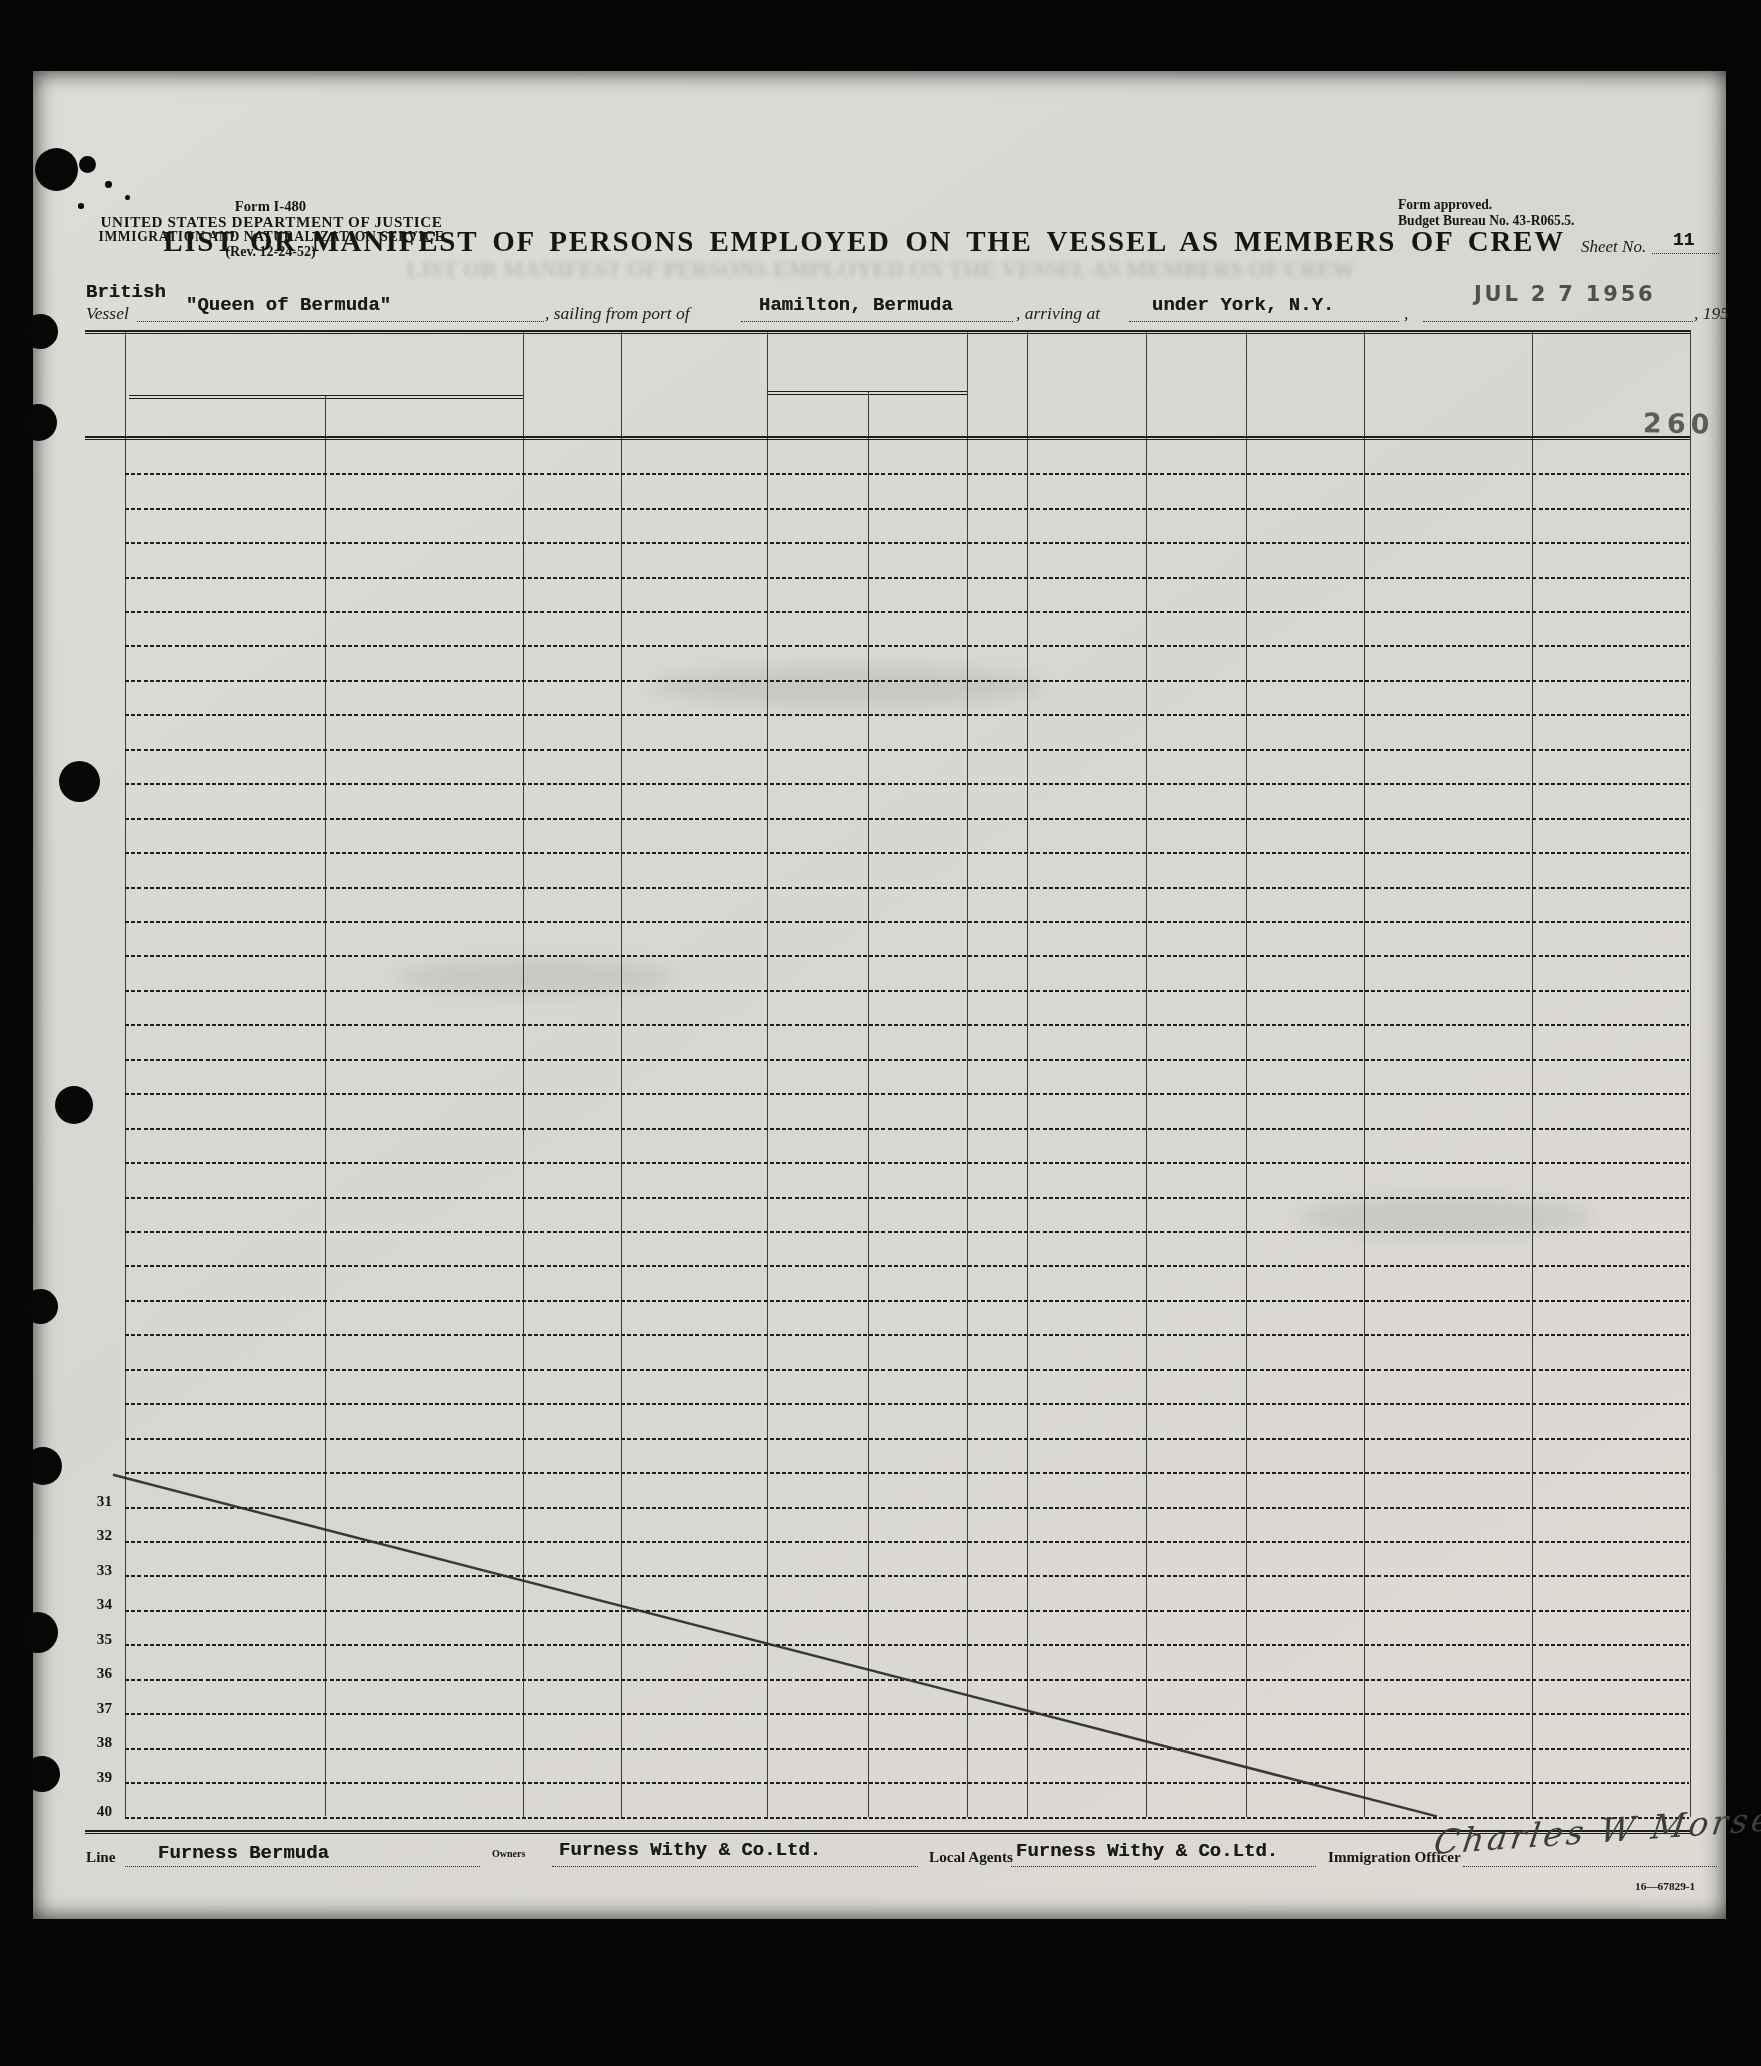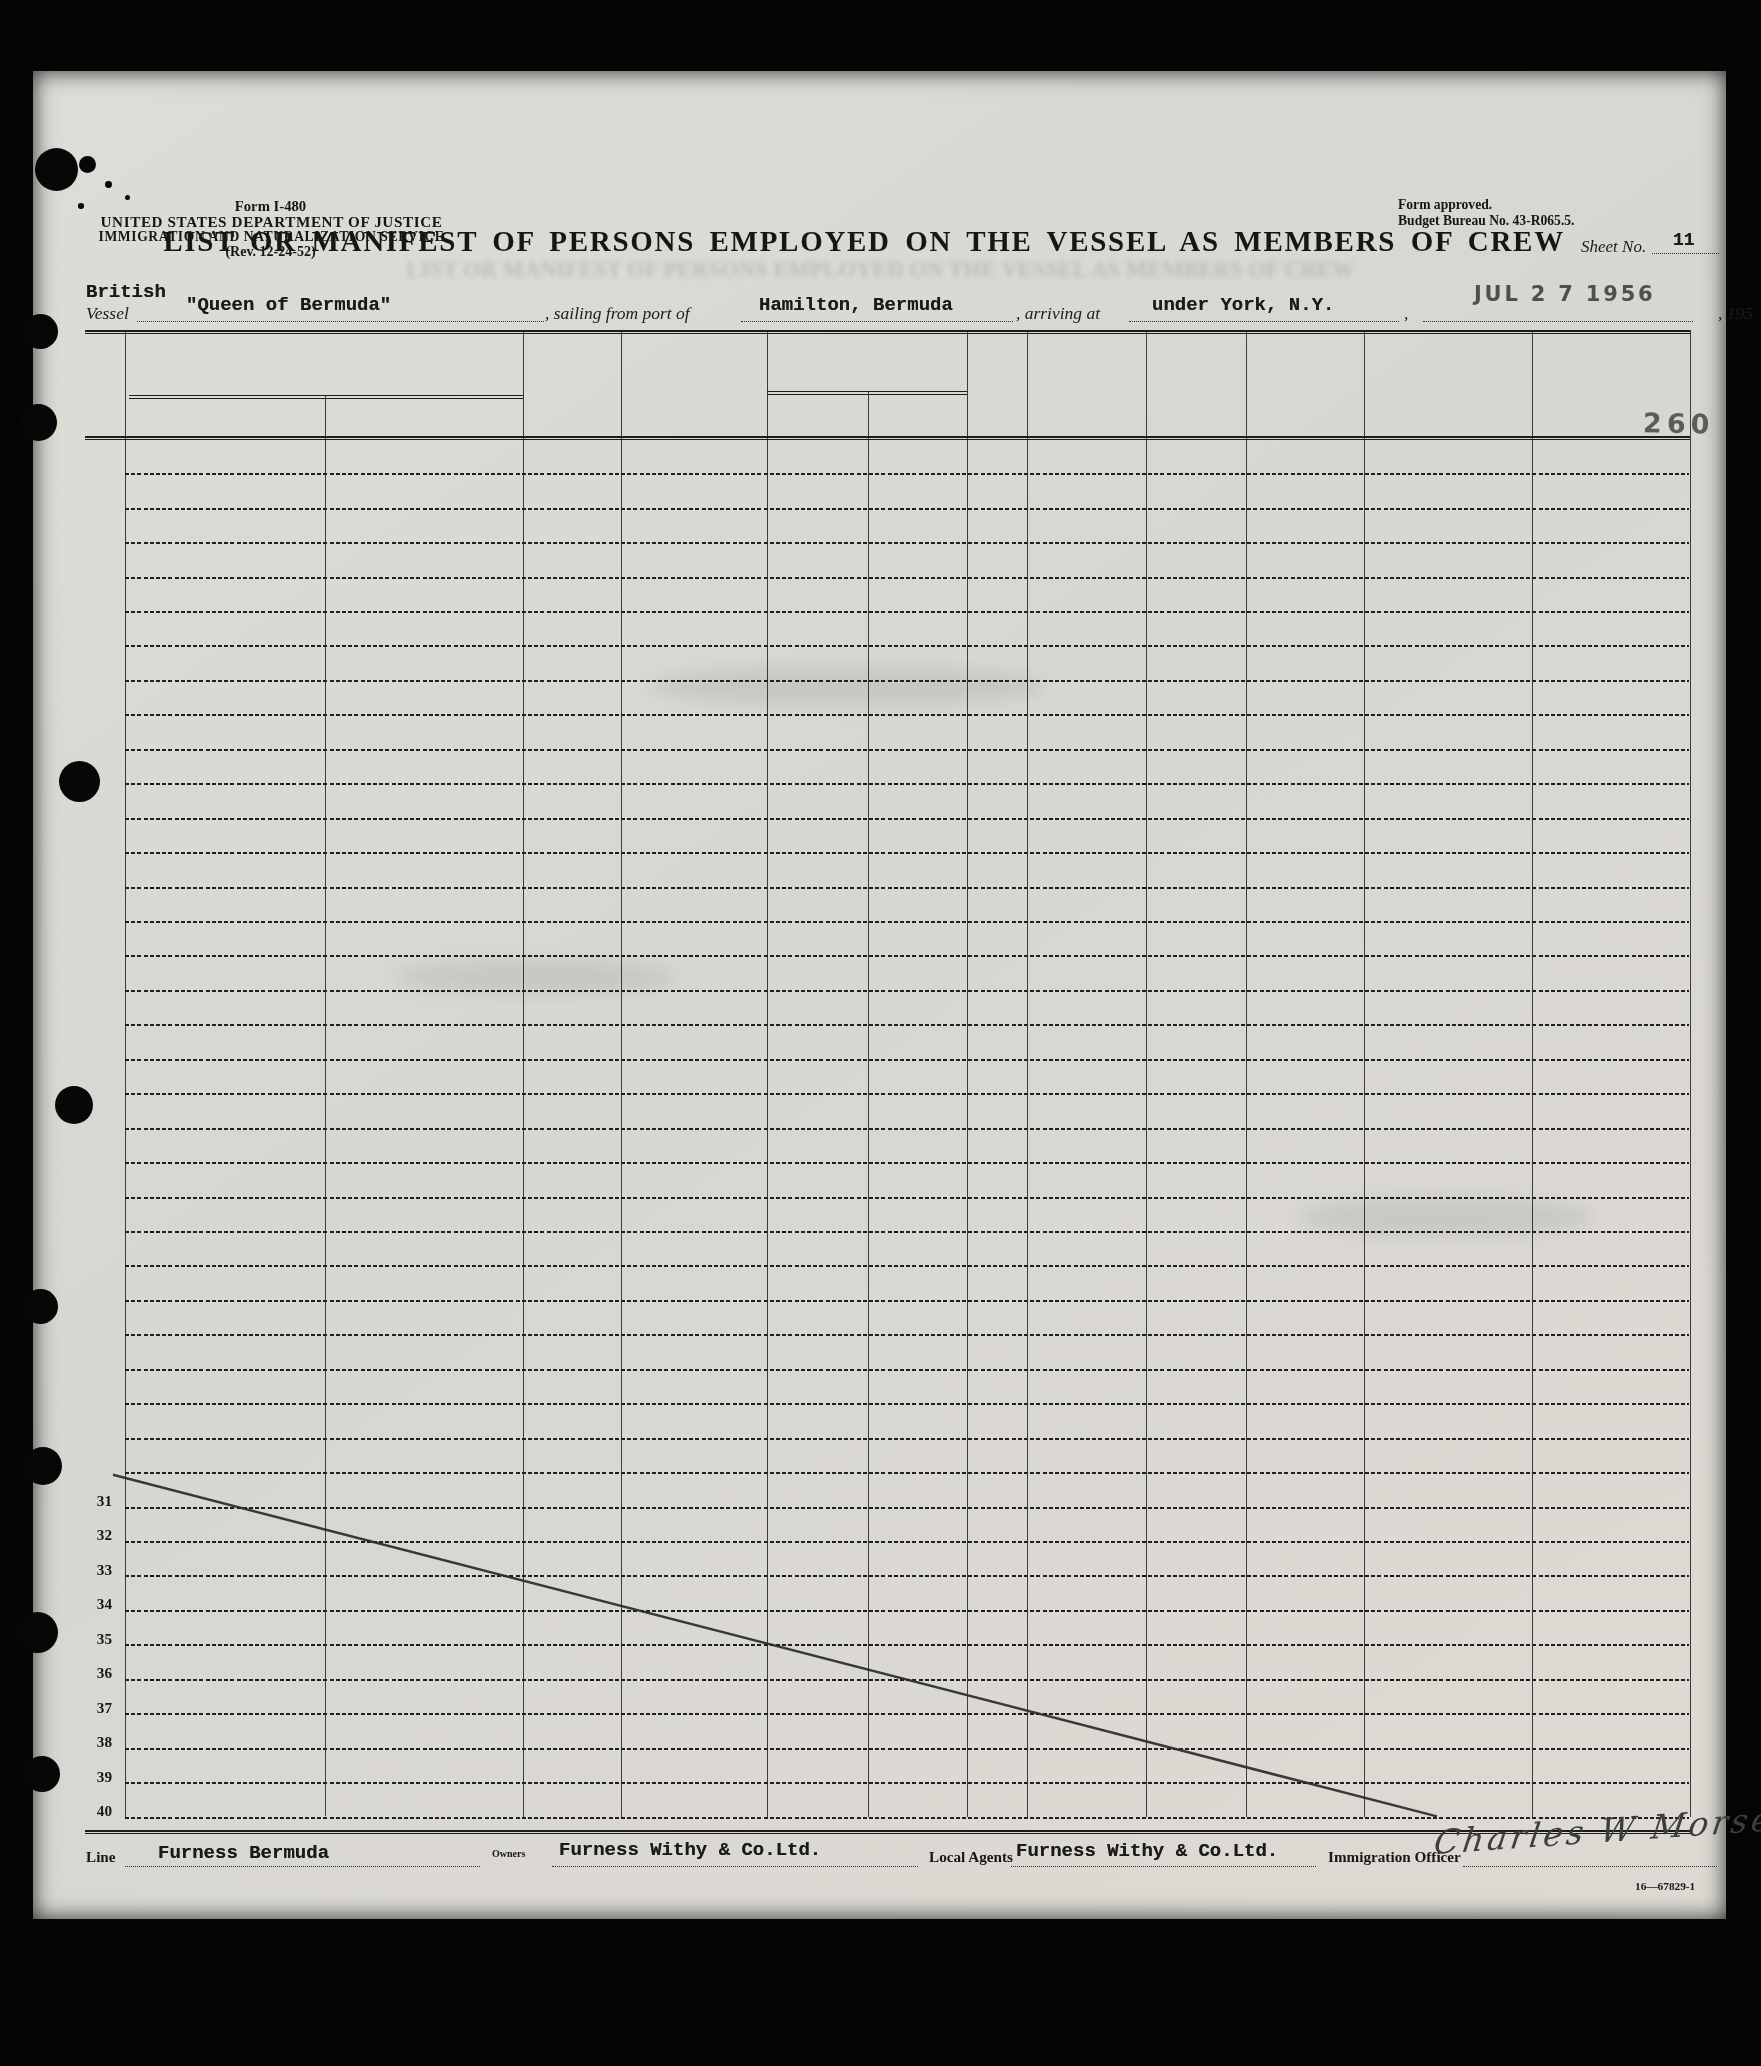--- a/index.html
+++ b/index.html
@@ -74,21 +74,21 @@
   <div class="dotl" style="left:137px;top:321px;width:407px;"></div>
   <div class="abs it nowrap" style="left:545px;top:303px;font-size:17.5px;">, sailing from port of</div>
   <div class="abs mono" style="left:759px;top:294px;font-size:19px;">Hamilton, Bermuda</div>
   <div class="dotl" style="left:741px;top:321px;width:272px;"></div>
   <div class="abs it nowrap" style="left:1016px;top:303px;font-size:17.5px;">, arriving at</div>
   <div class="abs mono" style="left:1152px;top:294px;font-size:19px;">under York, N.Y.</div>
   <div class="dotl" style="left:1129px;top:321px;width:270px;"></div>
   <div class="abs it" style="left:1404px;top:303px;font-size:17.5px;">,</div>
   <div class="abs stamp nowrap" style="left:1474px;top:282px;font-size:21px;letter-spacing:2.8px;">JUL 2 7 1956</div>
   <div class="dotl" style="left:1423px;top:321px;width:270px;"></div>
-  <div class="abs it nowrap" style="left:1694px;top:303px;font-size:17.5px;margin-left:24px;">, 195</div>
+  <div class="abs it nowrap" style="left:1694px;top:303px;font-size:17.5px;">, 195</div>
 
   <div class="abs stamp" style="left:1643px;top:408px;font-size:27px;letter-spacing:5.1px;color:#5c5c5c;transform:rotate(1deg);">260</div>
 
   <div class="abs" id="table-layer" style="left:0;top:0;width:1761px;height:2066px;">
       <div class="hrule" style="left:85px;top:330px;width:1605px;height:1.7px;"></div>
       <div class="hrule" style="left:85px;top:333px;width:1605px;height:1.1px;"></div>
       <div class="hrule" style="left:85px;top:436px;width:1605px;height:1.7px;"></div>
       <div class="hrule" style="left:85px;top:439px;width:1605px;height:1.1px;"></div>
       <div class="hrule" style="left:85px;top:1830px;width:1605px;height:1.7px;"></div>
       <div class="hrule" style="left:85px;top:1833px;width:1605px;height:1.1px;"></div>

